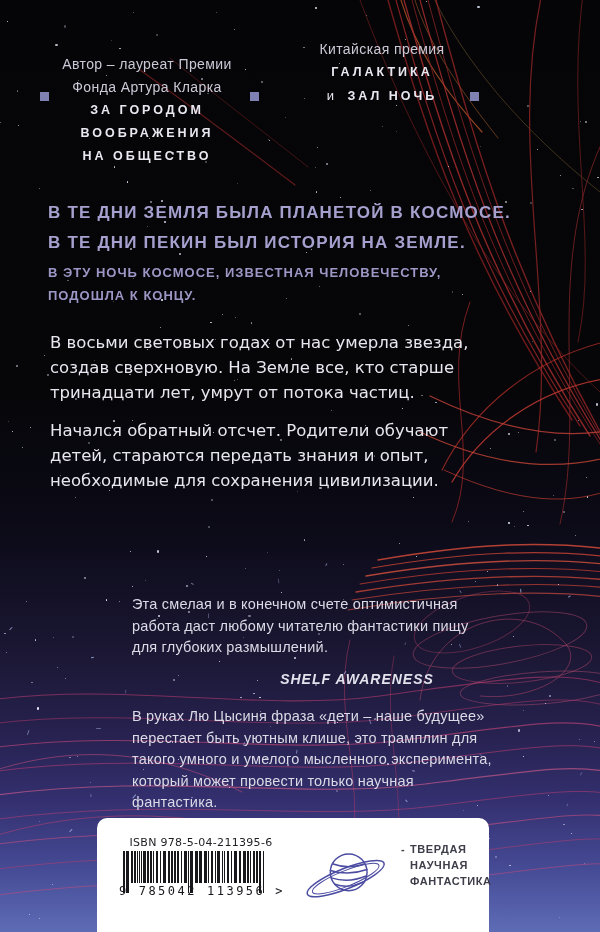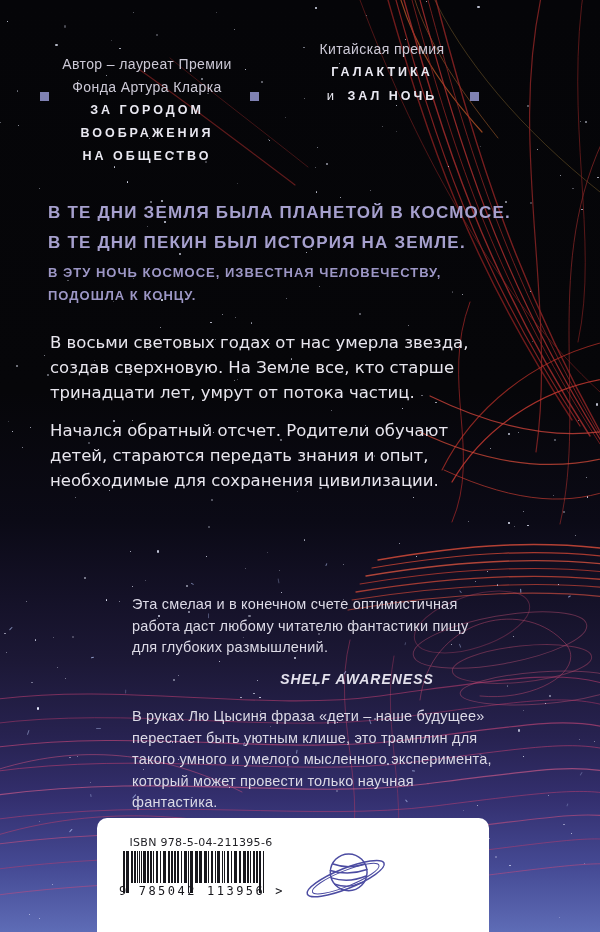--- a/index.html
+++ b/index.html
@@ -534,17 +534,18 @@
         <path d="M34,31 Q54,37 74,30"></path>
         <path d="M35,39 Q54,45 73,37"></path>
         <path d="M39,46 Q54,51 69,44"></path>
         <g transform="rotate(-22 50 38)">
           <ellipse cx="50" cy="40" rx="45" ry="11"></ellipse>
           <ellipse cx="50" cy="40" rx="39" ry="8.5" stroke-width="1.1"></ellipse>
         </g>
       </g>
     </svg>
     <div class="tags">
+      <div class="tag">ТВЕРДАЯ НАУЧНАЯ ФАНТАСТИКА</div>
 
     </div>
   </div>
 
 </div>
 
 </body></html>

